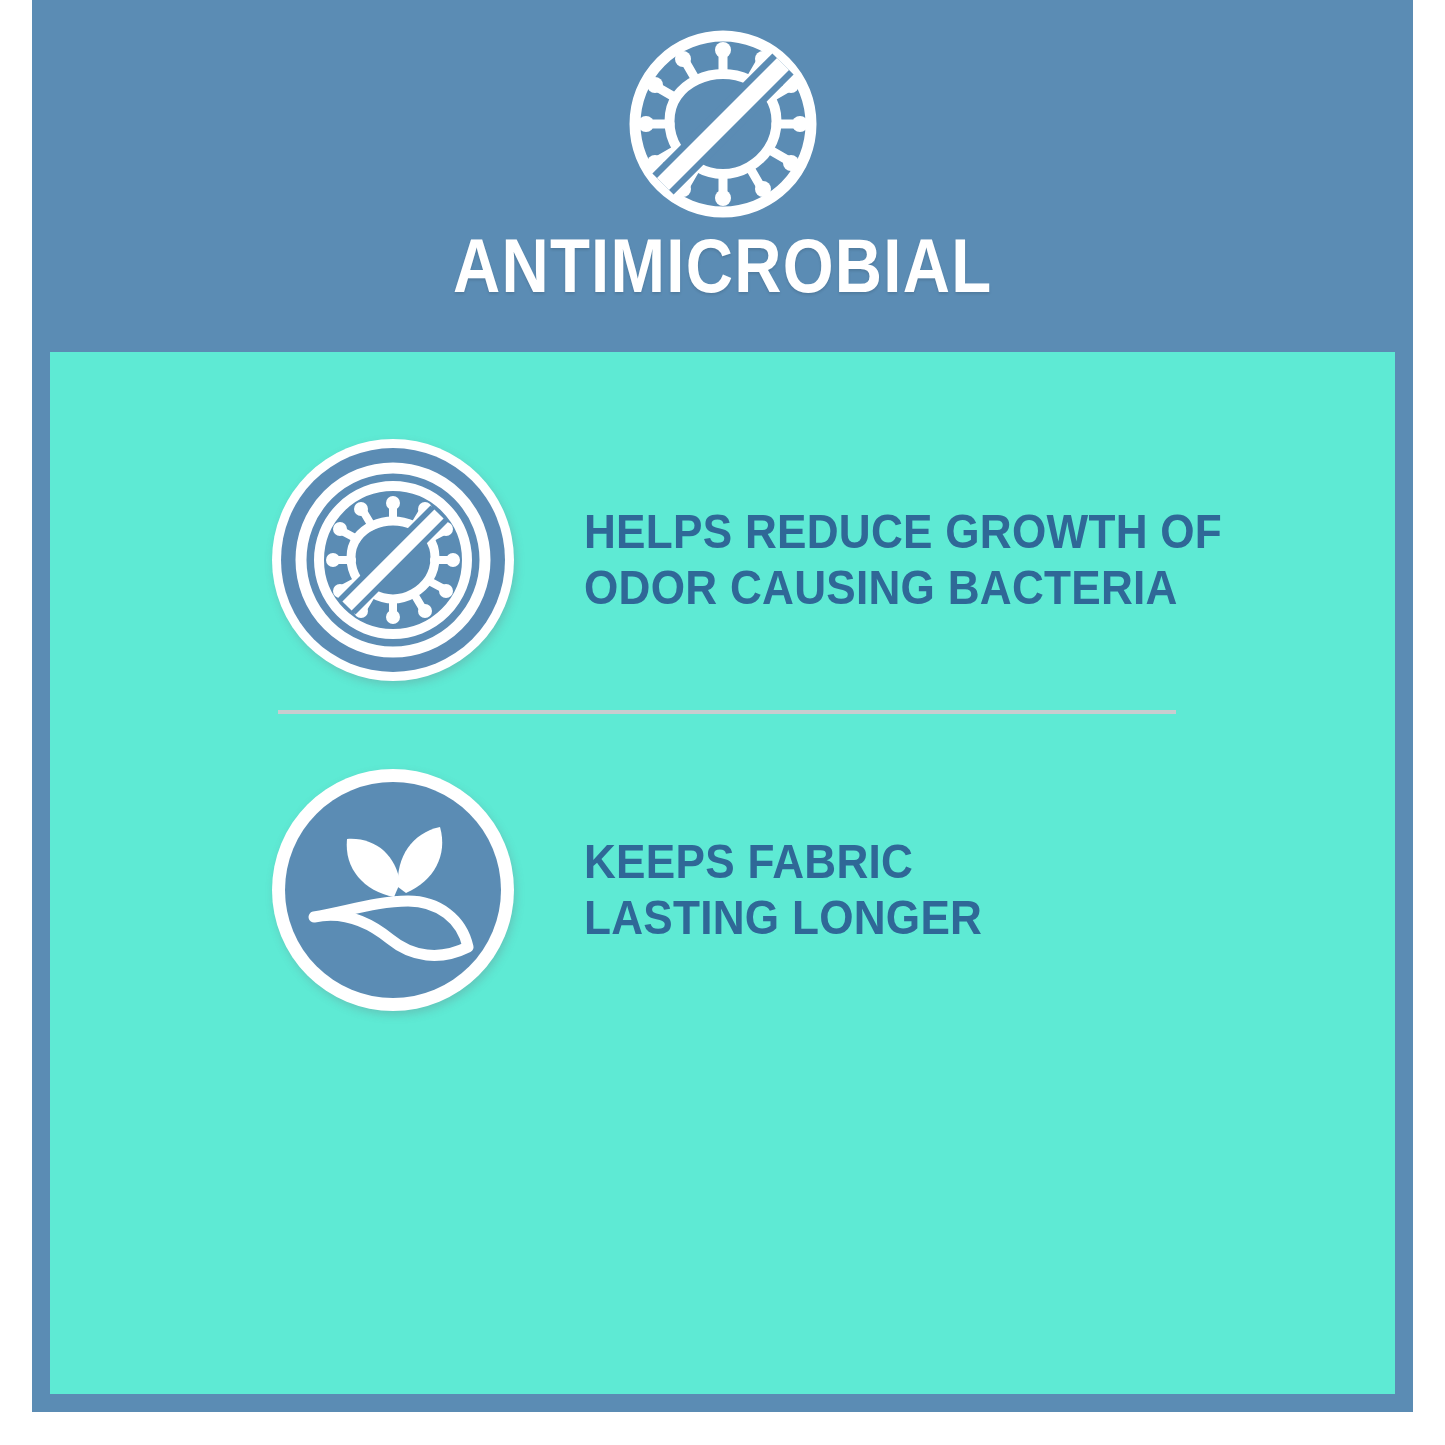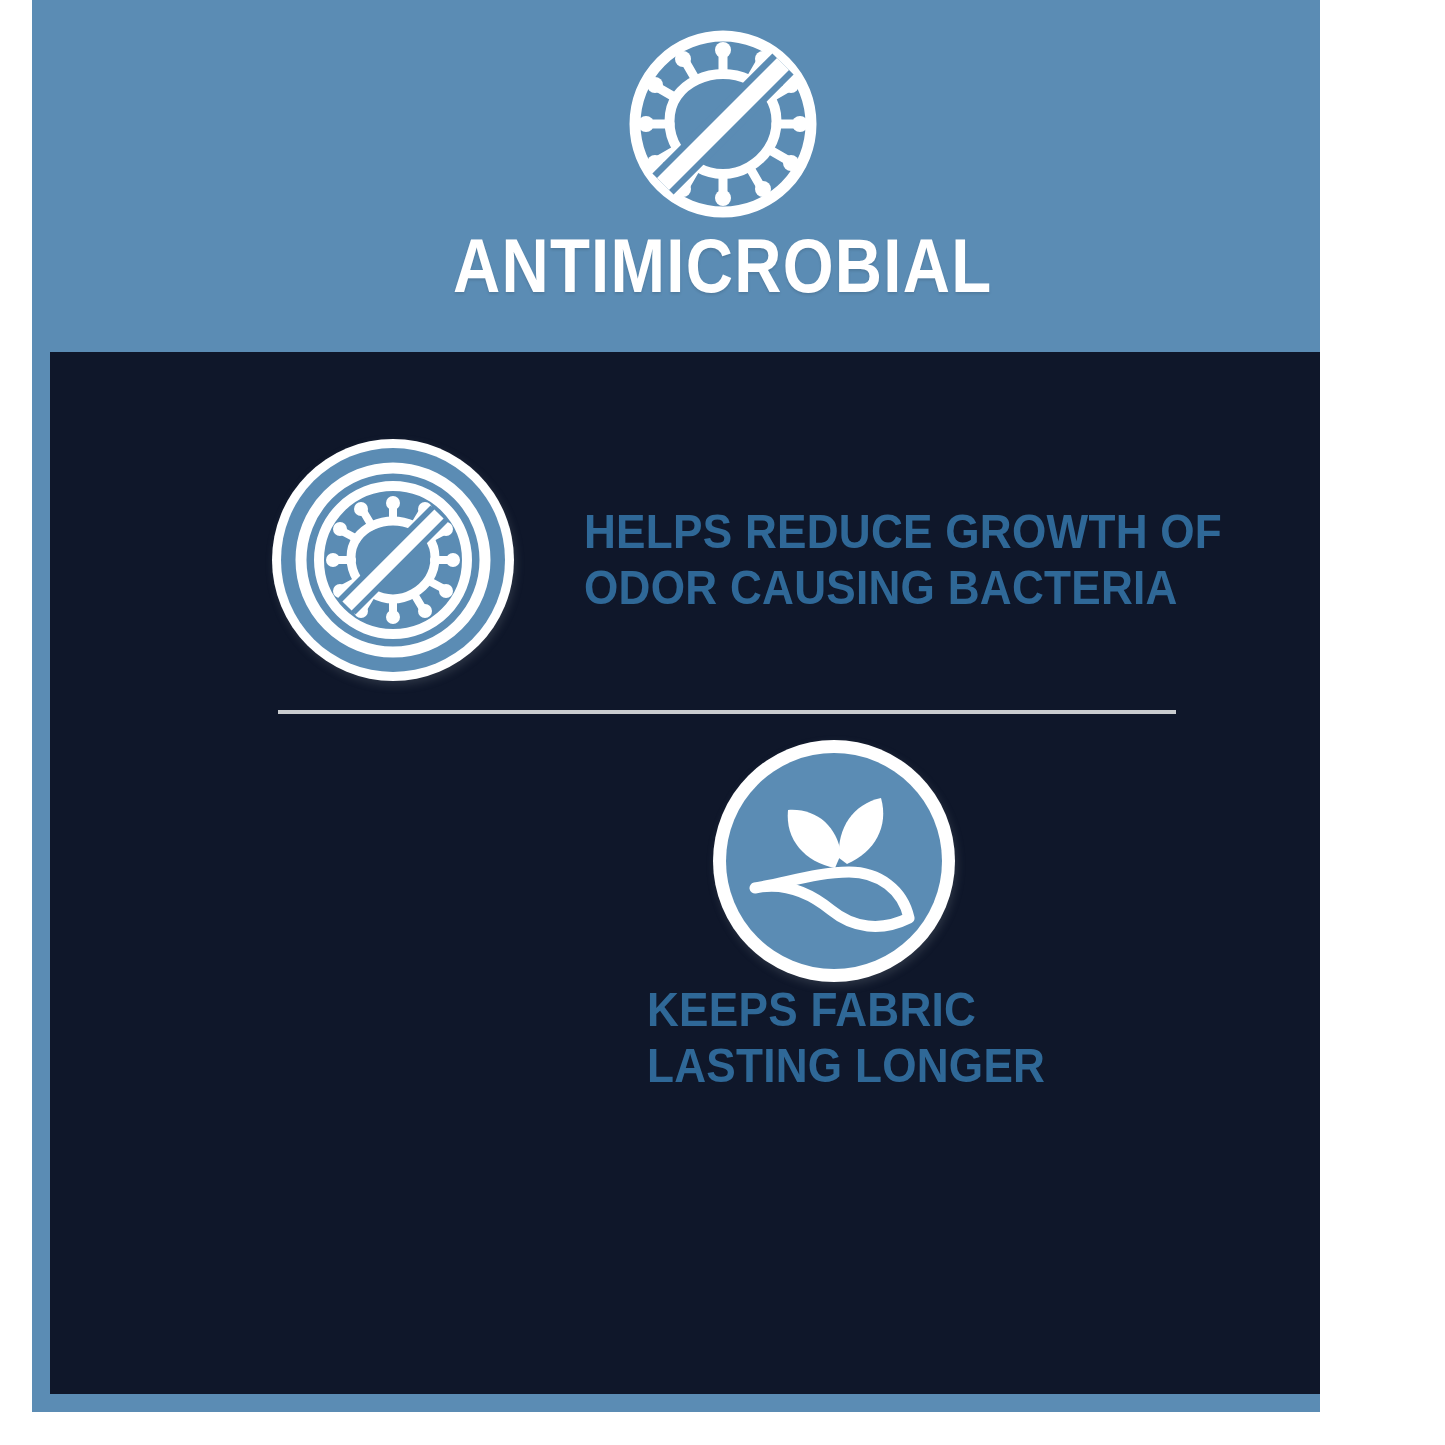--- a/index.html
+++ b/index.html
@@ -7,21 +7,21 @@
     margin: 0;
     padding: 0;
     background: #ffffff;
   }
   body {
     font-family: "Liberation Sans", sans-serif;
   }
 
   .canvas {
     position: relative;
-    width: 1320px;
+    width: 1445px;
     height: 1445px;
     background: #ffffff;
     overflow: hidden;
     box-sizing: border-box;
   }
 
   
   .frame {
     position: absolute;
     left: 32px;
@@ -75,33 +75,33 @@
     position: absolute;
     left: 50px;
     top: 352px;
     width: 1345px;
     height: 1042px;
     box-sizing: border-box;
     padding: 0;
     display: flex;
     flex-direction: column;
     justify-content: flex-start;
-    background: #0f172a;
+    background: #5eead4;
   }
 
   .feature-row {
     display: flex;
     align-items: center;
     height: 300px;
     padding-left: 222px;
     box-sizing: border-box;
   }
   .feature-row.row-1 { margin-top: 58px; }
   .feature-row.row-2 { margin-top: 24px; }
-  .feature-row.row-3 { margin-top: 26px; flex-direction: column; }
+  .feature-row.row-3 { margin-top: 26px; }
 
   .badge {
     position: relative;
     flex: 0 0 auto;
     width: 242px;
     height: 242px;
     border-radius: 50%;
     background: #ffffff;
     box-shadow: 2px 4px 8px rgba(110,120,130,0.30);
     display: flex;

